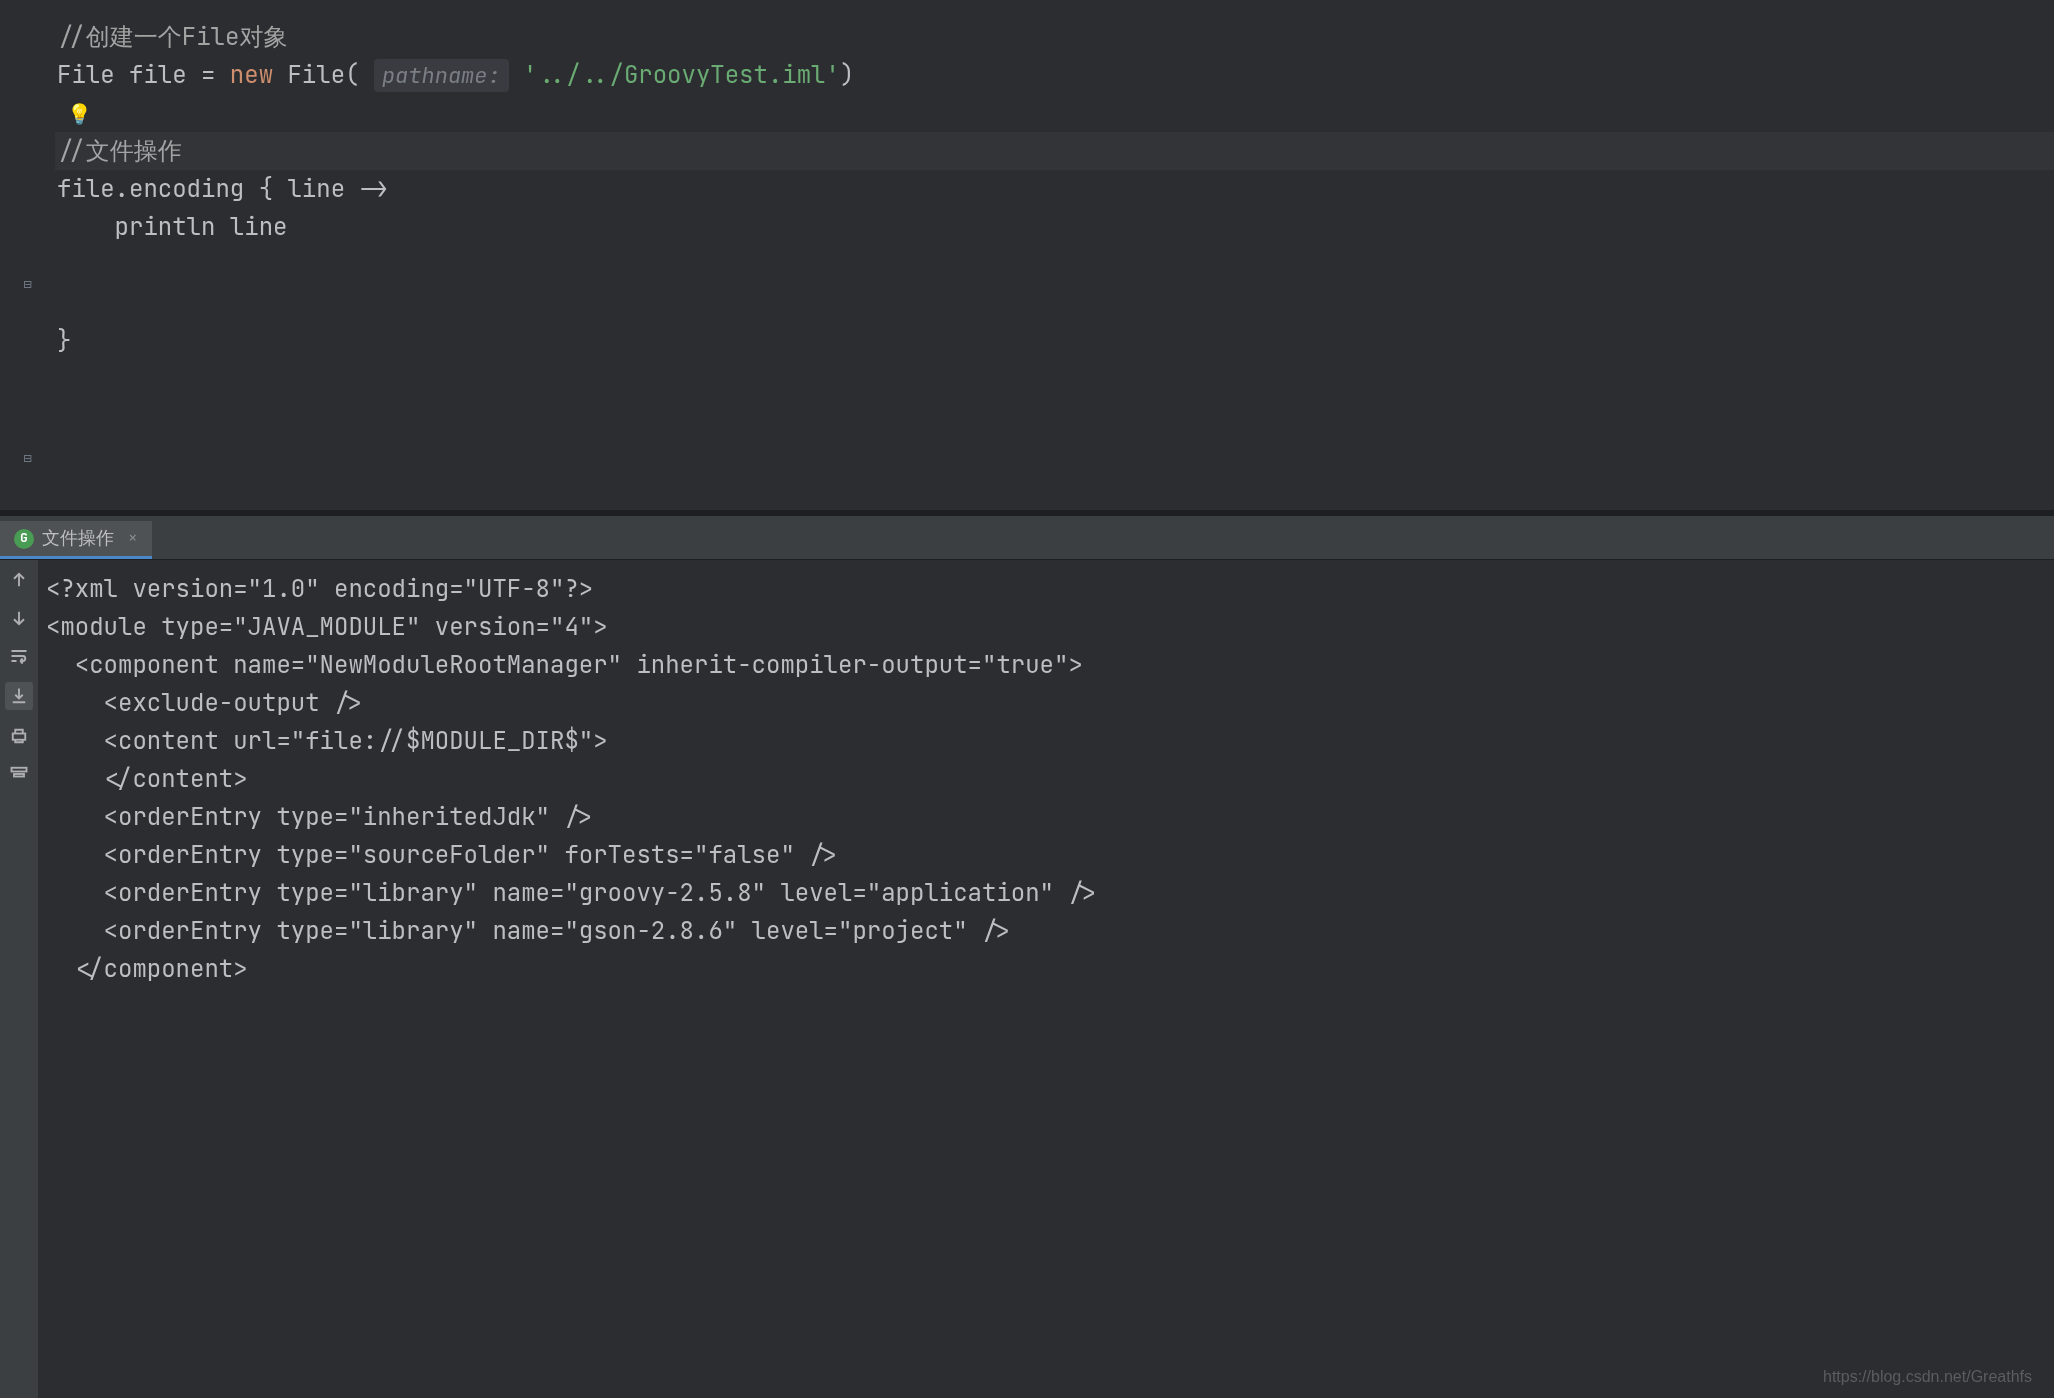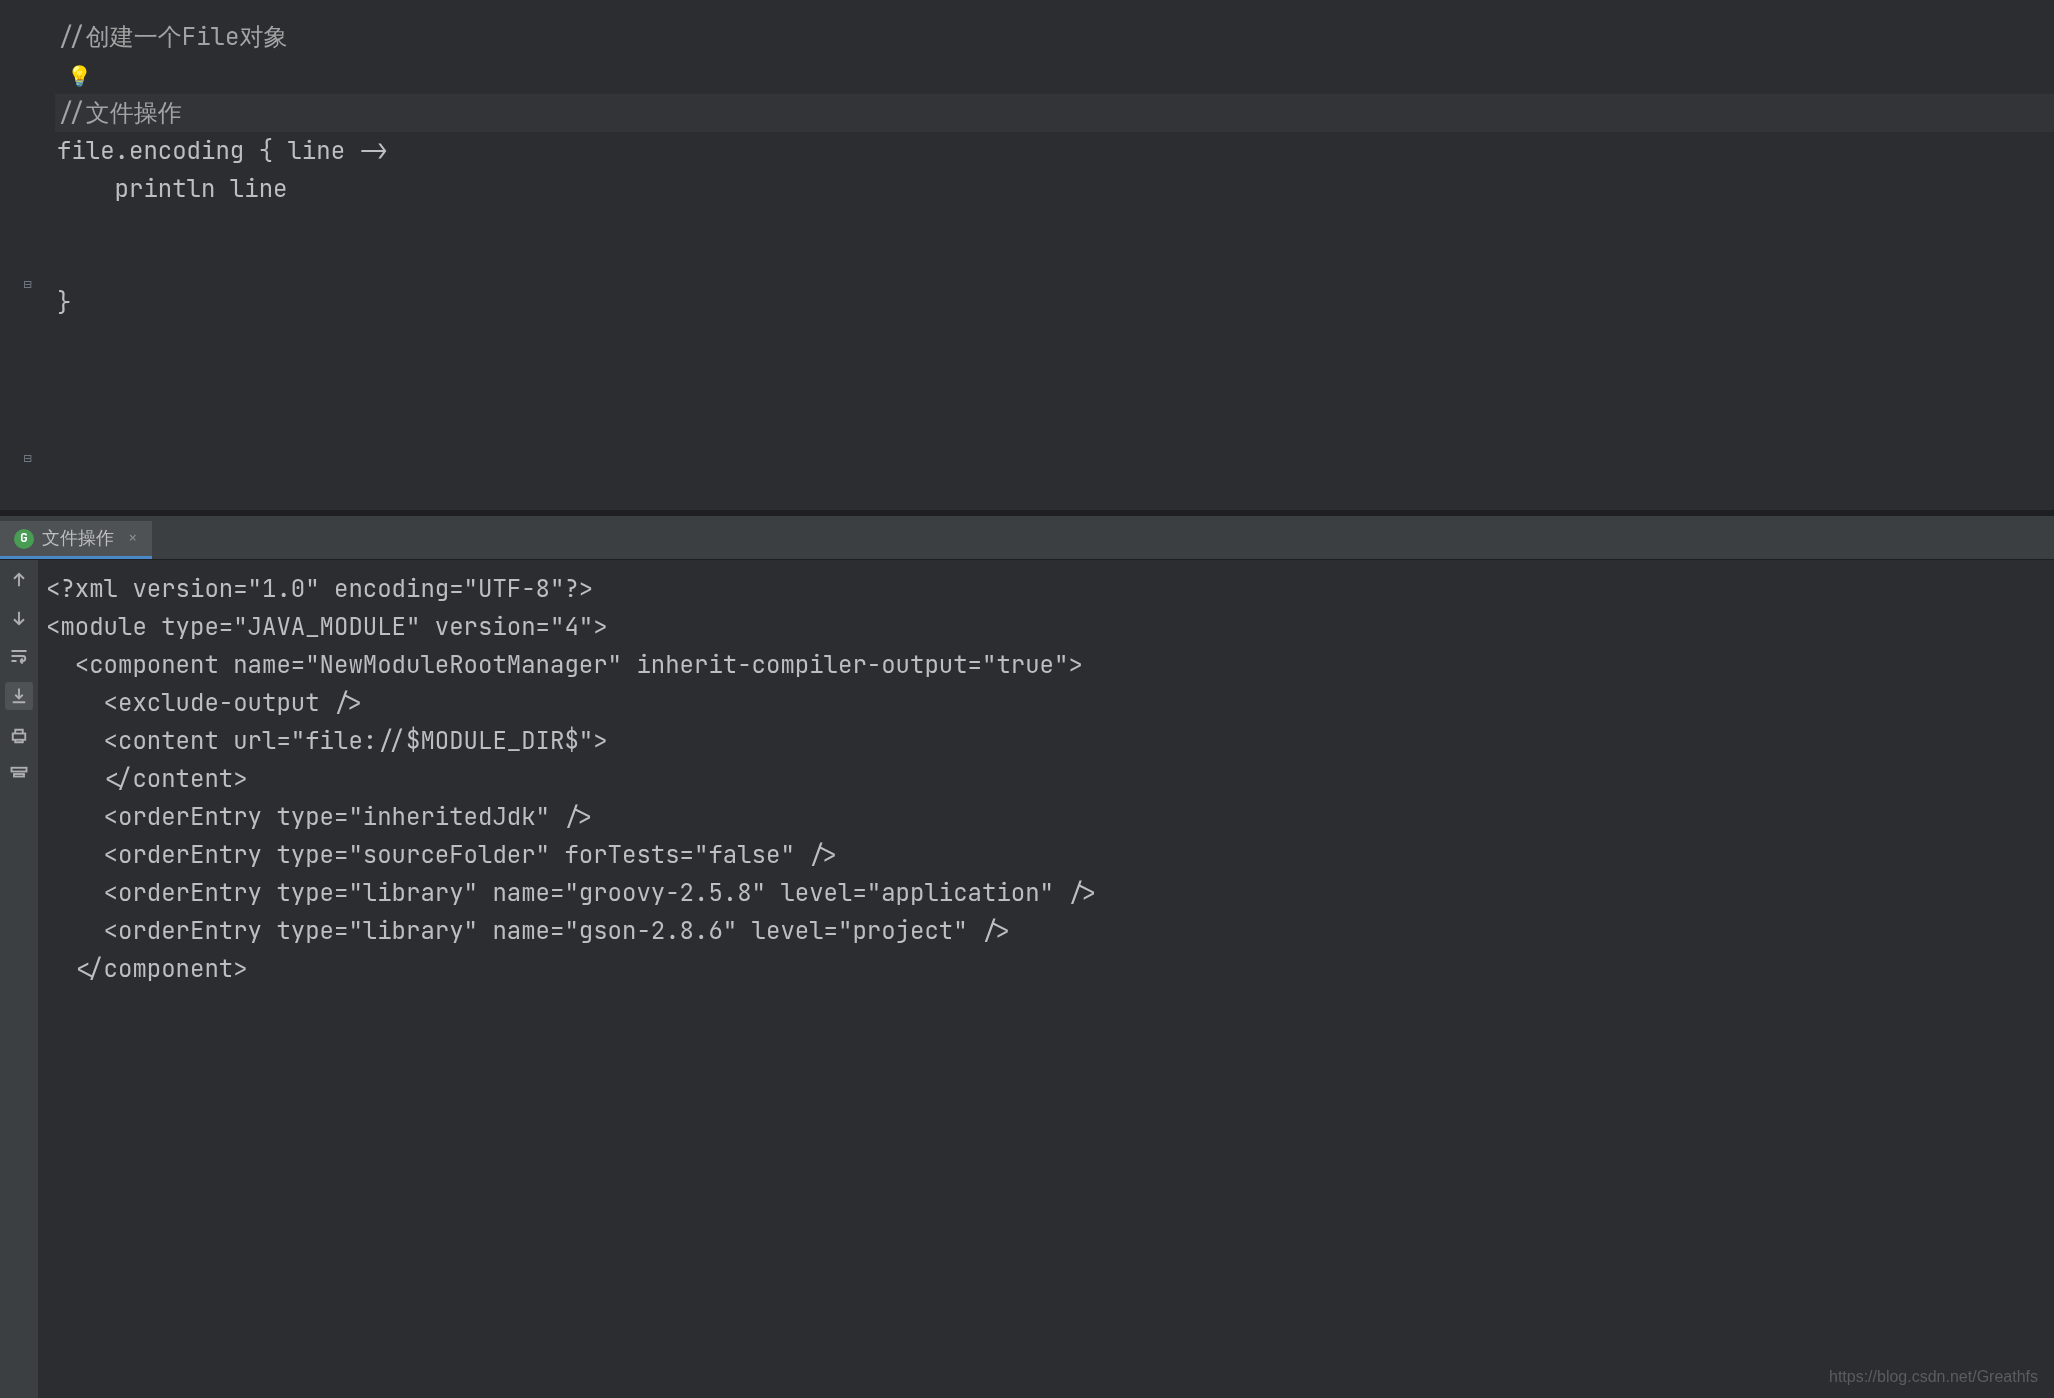--- a/index.html
+++ b/index.html
@@ -162,38 +162,39 @@
       position: relative;
     }
     .output-line {
       white-space: pre;
       color: #bcbec4;
       height: 38px;
     }
     .watermark {
       position: absolute;
       bottom: 8px;
-      right: 16px;
+      right: 22px;
       color: #5a5d61;
       font-size: 16px;
       font-family: Arial, sans-serif;
     }
   </style>
 </head>
 <body>
 
 <div class="container">
 
   <div class="editor-pane">
     <div class="gutter">
       <span class="gutter-icon fold-icon">⊟</span>
       <span class="gutter-icon fold-icon2">⊟</span>
     </div>
     <div class="code-area">
       <div class="code-line"><span class="comment">//创建一个File对象</span></div>
+      <div class="code-line"><span class="type">File</span> <span class="identifier">file</span> <span class="operator">=</span> <span class="keyword">new</span> <span class="type">File</span><span class="operator">(</span> <span class="param-hint">pathname:</span> <span class="string">'../../GroovyTest.iml'</span><span class="operator">)</span></div>
       <div class="code-line"><span class="bulb-icon">💡</span></div>
       <div class="code-line highlighted-line"><span class="comment">//文件操作</span></div>
       <div class="code-line"><span class="identifier">file</span><span class="operator">.</span><span class="identifier">encoding</span> <span class="operator">{</span> <span class="identifier">line</span> <span class="arrow">-&gt;</span></div>
       <div class="code-line"><span>    </span><span class="identifier">println</span> <span class="identifier">line</span></div>
       <div class="code-line"></div>
       <div class="code-line"></div>
       <div class="code-line"><span class="operator">}</span></div>
     </div>
   </div>
 

